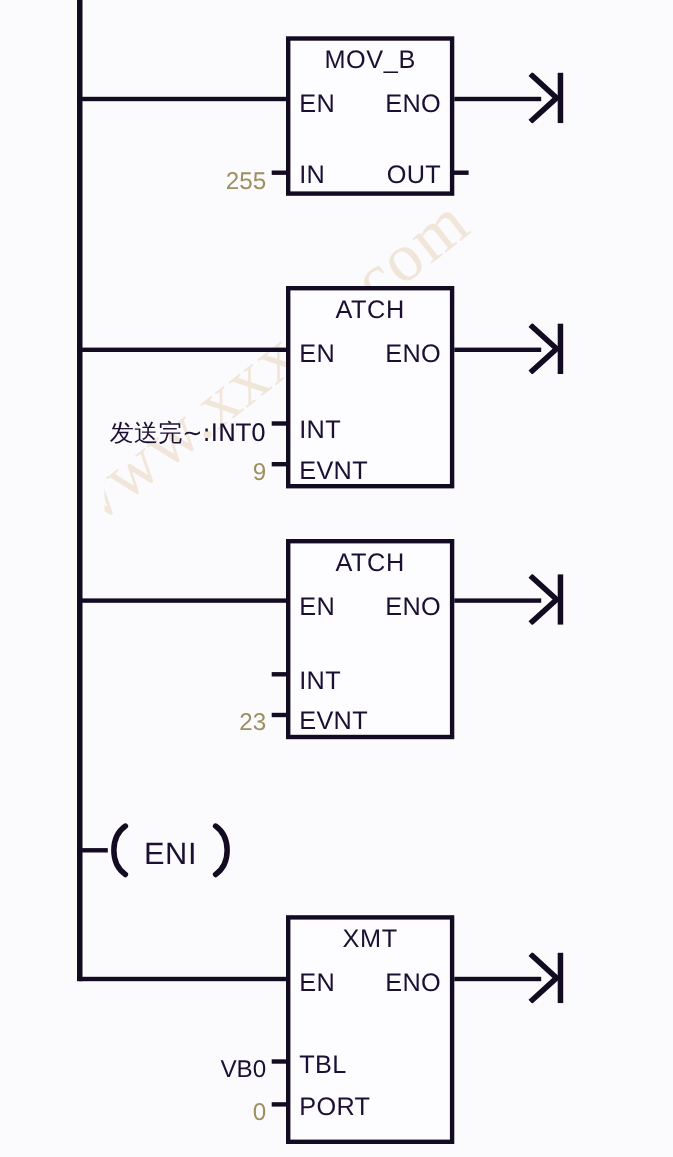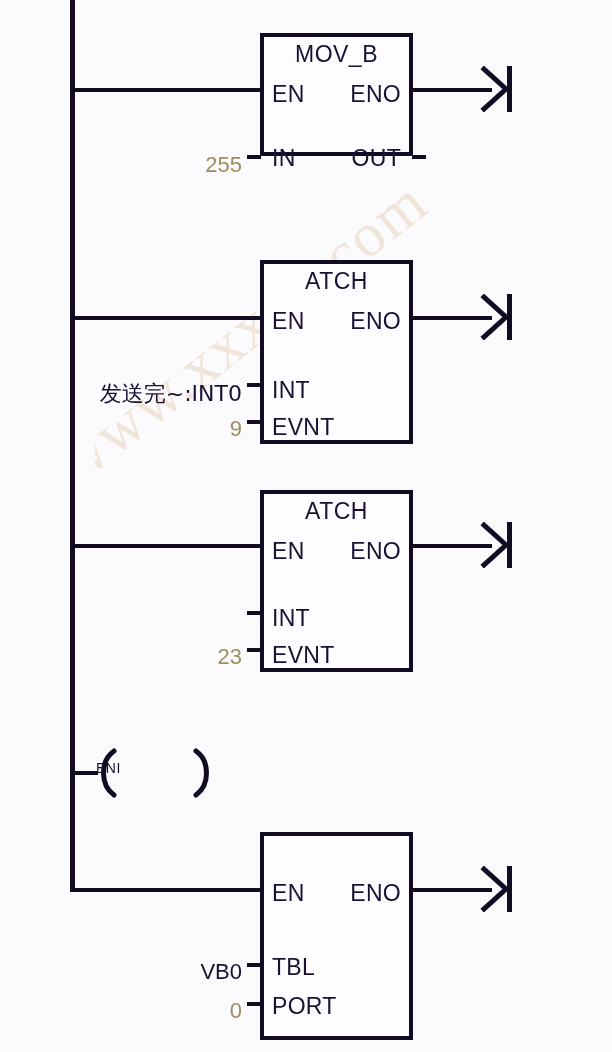--- a/index.html
+++ b/index.html
@@ -102,42 +102,43 @@
   
   .coil{
     position:absolute;
     z-index:3;
     width:118px;height:52px;
   }
   .coil svg{display:block;}
   .coil-label{
     position:absolute;
     left:0;right:0;top:13px;
-    font-size:14px;
+    text-align:center;
+    font-size:28px;
     color:#1b1033;
     letter-spacing:.5px;
   }
   .cn{
     font-family:"DejaVu Sans","Liberation Sans",sans-serif;
   }
 </style>
 </head>
 <body>
 
 <div id="canvas">
 
   <div class="watermark">
     <div class="wm-text">www.xxxxx.com</div>
   </div>
 
   <div class="rail" style="left:70px; top:0px; width:5px; height:892px;"></div>
 
   <div class="wire" style="left:72px; top:88px; width:190px;"></div>
 
-  <div class="box" style="left:260px; top:33px; width:153px; height:123px;">
+  <div class="box" style="left:260px; top:33px; width:153px; height:145px;">
     <div class="box-title">MOV_B</div>
     <div class="pin left" style="top:44px;">EN</div>
     <div class="pin right" style="top:44px;">ENO</div>
     <div class="pin left" style="top:108px;">IN</div>
     <div class="pin right" style="top:108px;">OUT</div>
   </div>
 
   <div class="stub" style="left:247px; top:155px; width:14px; height:4px;"></div>
   <div class="operand num tail" style="left:150px; top:152px; width:92px;">255</div>
 
@@ -204,20 +205,21 @@
     <svg width="118" height="52" viewBox="0 0 118 52">
       <path d="M18 4 C4 14, 4 38, 18 48" stroke="#120b22" stroke-width="5" fill="none" stroke-linecap="round"></path>
       <path d="M100 4 C114 14, 114 38, 100 48" stroke="#120b22" stroke-width="5" fill="none" stroke-linecap="round"></path>
     </svg>
     <div class="coil-label">ENI</div>
   </div>
 
   <div class="wire" style="left:72px; top:888px; width:190px;"></div>
 
   <div class="box" style="left:260px; top:832px; width:153px; height:208px;">
+    <div class="box-title">XMT</div>
     <div class="pin left" style="top:44px;">EN</div>
     <div class="pin right" style="top:44px;">ENO</div>
     <div class="pin left" style="top:118px;">TBL</div>
     <div class="pin left" style="top:157px;">PORT</div>
   </div>
 
   <div class="stub" style="left:247px; top:963px; width:14px; height:4px;"></div>
   <div class="operand tail" style="left:130px; top:959px; width:112px;">VB0</div>
 
   <div class="stub" style="left:247px; top:1002px; width:14px; height:4px;"></div>

